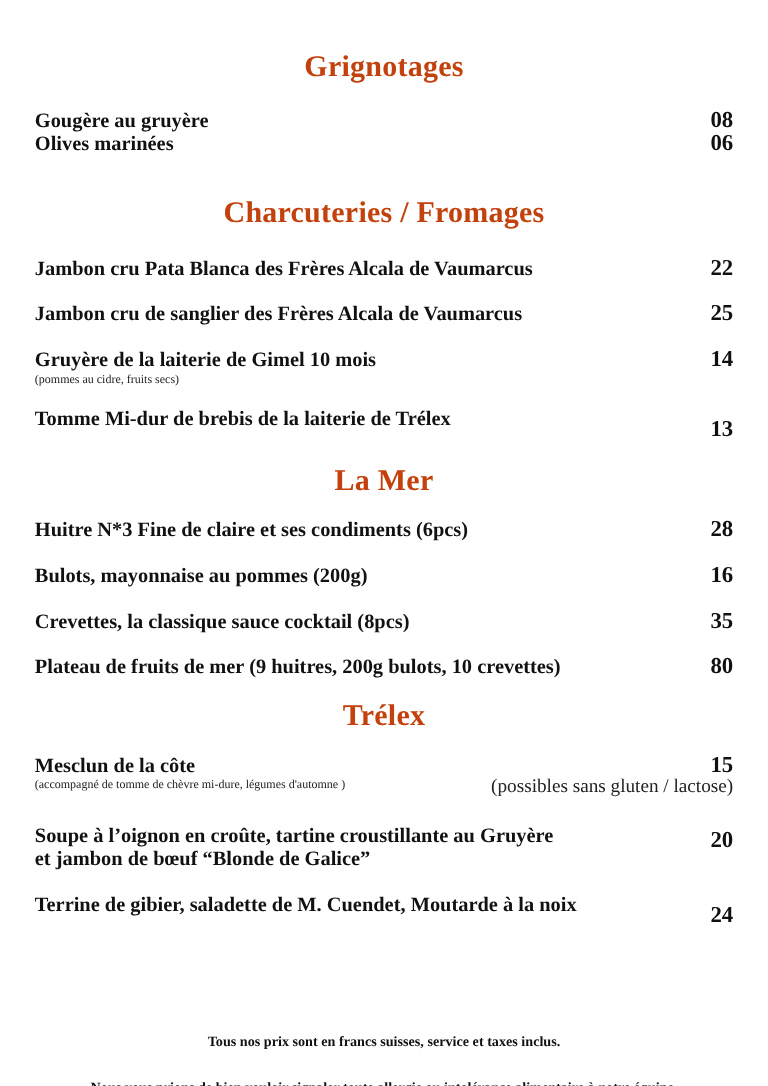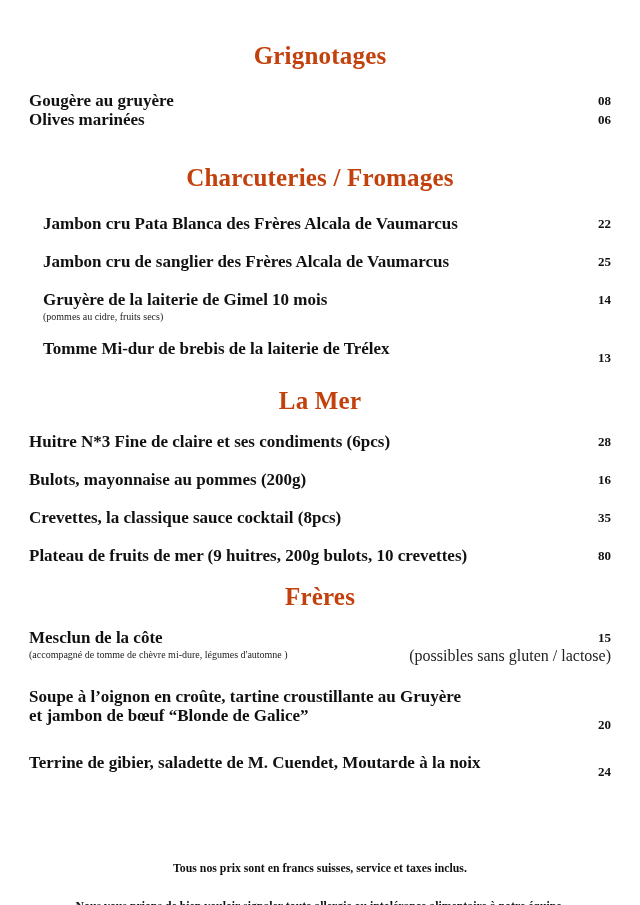--- a/index.html
+++ b/index.html
@@ -59,46 +59,46 @@
   .item-desc {
     font-size: 10px;
     line-height: 16px;
     color: #222222;
     font-weight: normal;
     margin-top: 0px;
   }
   .item-price {
     flex: 0 0 auto;
     font-weight: bold;
-    font-size: 13px;
+    font-size: 19px;
     line-height: 19px;
     text-align: right;
     width: 34px;
     color: #111111;
   }
   .price-low { padding-top: 9px; }
-  .price-mid { padding-top: 4px; margin-top: 24px; }
+  .price-mid { padding-top: 4px; }
 
   .item-side-note {
     flex: 0 0 auto;
     font-size: 16px;
     line-height: 14px;
     color: #222222;
     font-weight: normal;
     text-align: center;
     white-space: nowrap;
     padding-top: 6px;
     padding-right: 0px;
   }
   .gap-sm  { height: 14px; }
   .gap-md  { height: 19px; }
   .gap-lg  { height: 22px; }
 
   .block-grignotages { margin-top: 23px; }
-  .block-charcuteries { margin-top: 24px; margin-left: 14px; }
+  .block-charcuteries { margin-top: 24px; }
   .block-lamer { margin-top: 19px; }
   .block-entrees { margin-top: 19px; }
 
   
   .mesclun-top {
     display: flex;
     justify-content: space-between;
     align-items: flex-start;
   }
   .mesclun-bottom {
@@ -218,21 +218,21 @@
     <div class="gap-md"></div>
 
     <div class="item-row">
       <div class="item-main">
         <div class="item-name">Plateau de fruits de mer (9 huitres, 200g bulots, 10 crevettes)</div>
       </div>
       <div class="item-price">80</div>
     </div>
   </div>
 
-  <div class="section-heading h-entrees">Frères</div>
+  <div class="section-heading h-entrees">Trélex</div>
 
   <div class="items block-entrees">
 
     <div>
       <div class="mesclun-top">
         <div class="item-name">Mesclun de la côte</div>
         <div class="item-price">15</div>
       </div>
       <div class="mesclun-bottom">
         <div class="item-desc">(accompagné de tomme de chèvre mi-dure, légumes d'automne )</div>

